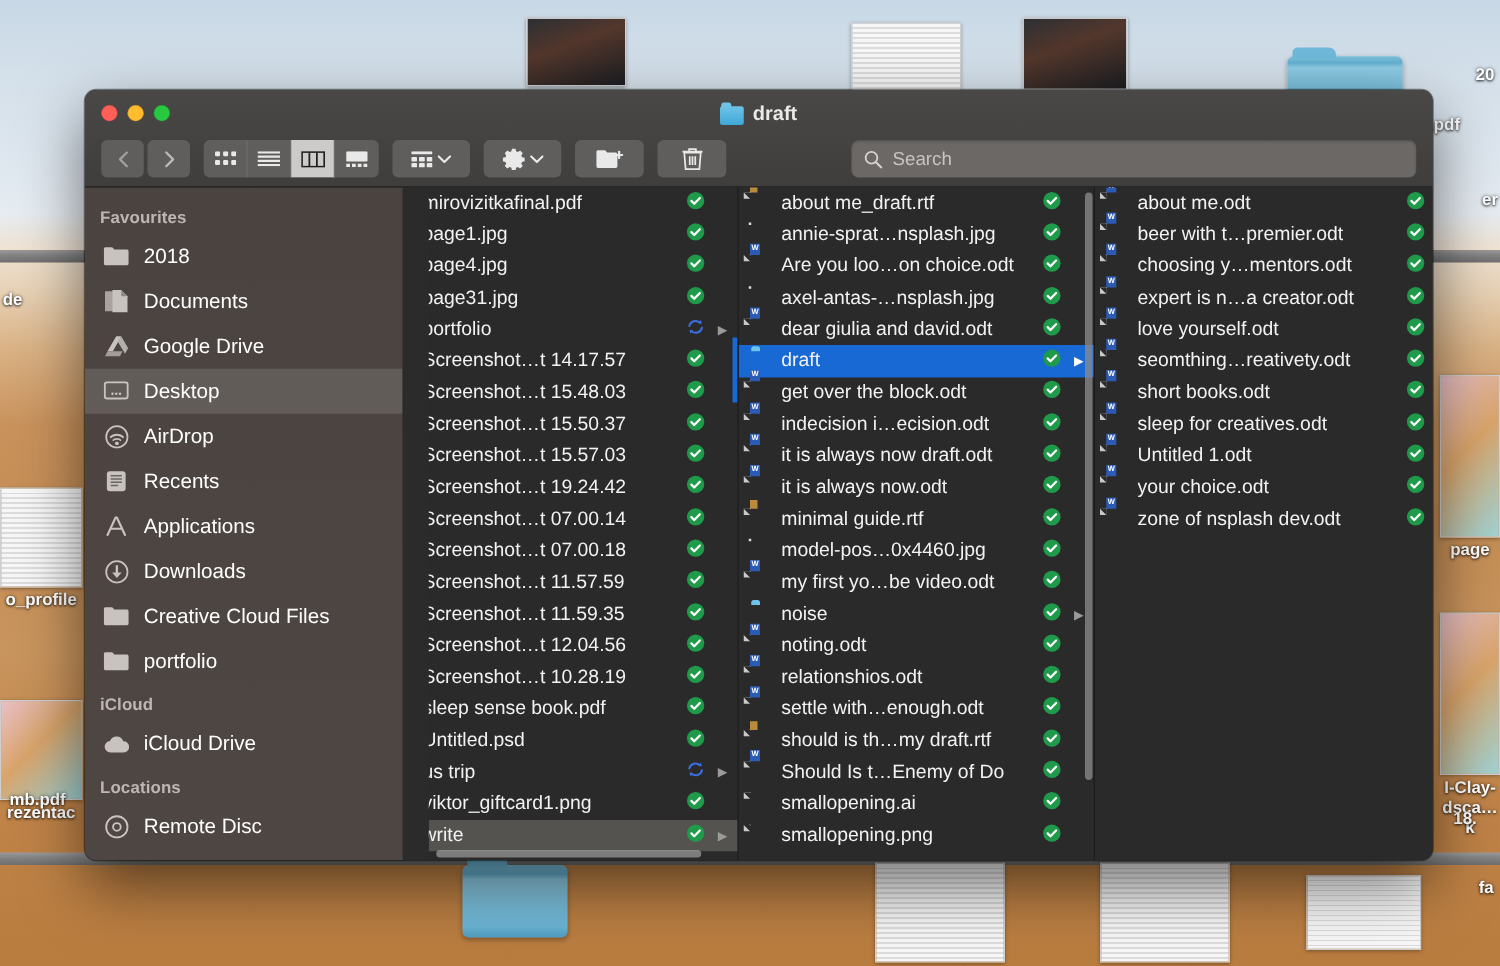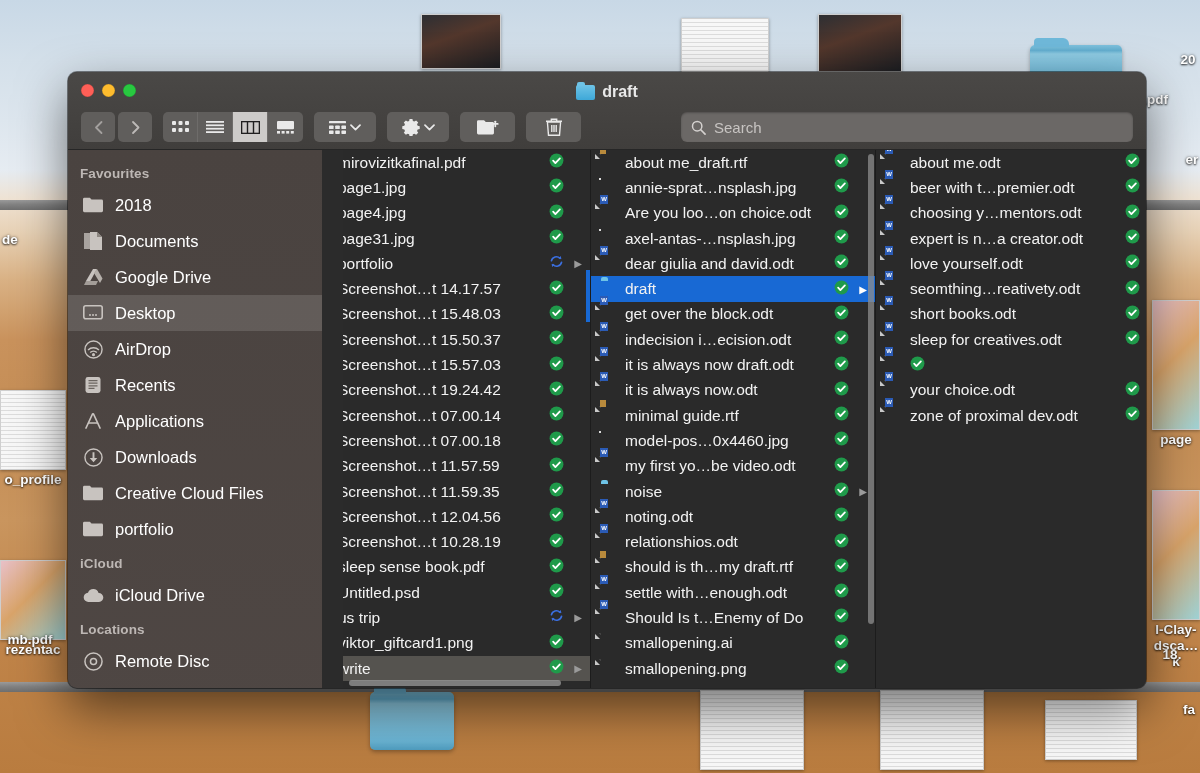--- a/index.html
+++ b/index.html
@@ -778,39 +778,39 @@
             <div class="row">
               <span class="fico"><span class="doc"><span class="lines"></span><span class="tag">W</span></span></span>
               <span class="nm">relationshios.odt</span>
               <span class="badge"><svg width="15" height="15" viewBox="0 0 16 16">
                   <circle cx="8" cy="8" r="7.4" fill="#1f9a4a"></circle>
                   <path d="M4.4 8.2l2.4 2.5 4.8-5" stroke="#fff" stroke-width="1.9" fill="none" stroke-linecap="round" stroke-linejoin="round"></path>
                 </svg></span>
               <span class="arr"></span>
             </div>
             <div class="row">
+              <span class="fico"><span class="doc"><span class="lines"></span><span class="tag">W</span></span></span>
+              <span class="nm">settle with…enough.odt</span>
+              <span class="badge"><svg width="15" height="15" viewBox="0 0 16 16">
+                  <circle cx="8" cy="8" r="7.4" fill="#1f9a4a"></circle>
+                  <path d="M4.4 8.2l2.4 2.5 4.8-5" stroke="#fff" stroke-width="1.9" fill="none" stroke-linecap="round" stroke-linejoin="round"></path>
+                </svg></span>
+              <span class="arr"></span>
+            </div>
+            <div class="row">
               <span class="fico"><span class="doc"><span class="lines"></span><span class="tag" style="background: rgb(185, 138, 60); width: 6px; height: 7px;"></span></span></span>
               <span class="nm">should is th…my draft.rtf</span>
               <span class="badge"><svg width="15" height="15" viewBox="0 0 16 16">
                   <circle cx="8" cy="8" r="7.4" fill="#1f9a4a"></circle>
                   <path d="M4.4 8.2l2.4 2.5 4.8-5" stroke="#fff" stroke-width="1.9" fill="none" stroke-linecap="round" stroke-linejoin="round"></path>
                 </svg></span>
               <span class="arr"></span>
             </div>
             <div class="row">
               <span class="fico"><span class="doc"><span class="lines"></span><span class="tag">W</span></span></span>
-              <span class="nm">settle with…enough.odt</span>
-              <span class="badge"><svg width="15" height="15" viewBox="0 0 16 16">
-                  <circle cx="8" cy="8" r="7.4" fill="#1f9a4a"></circle>
-                  <path d="M4.4 8.2l2.4 2.5 4.8-5" stroke="#fff" stroke-width="1.9" fill="none" stroke-linecap="round" stroke-linejoin="round"></path>
-                </svg></span>
-              <span class="arr"></span>
-            </div>
-            <div class="row">
-              <span class="fico"><span class="doc"><span class="lines"></span><span class="tag">W</span></span></span>
               <span class="nm">Should Is t…Enemy of Do</span>
               <span class="badge"><svg width="15" height="15" viewBox="0 0 16 16">
                   <circle cx="8" cy="8" r="7.4" fill="#1f9a4a"></circle>
                   <path d="M4.4 8.2l2.4 2.5 4.8-5" stroke="#fff" stroke-width="1.9" fill="none" stroke-linecap="round" stroke-linejoin="round"></path>
                 </svg></span>
               <span class="arr"></span>
             </div>
             <div class="row">
               <span class="fico"><span class="doc" style="background: rgb(238, 241, 245);"><span class="lines" style="background: repeating-linear-gradient(rgb(154, 166, 180) 0px, rgb(154, 166, 180) 1px, transparent 1px, transparent 3px);"></span></span></span>
               <span class="nm">smallopening.ai</span>
@@ -901,38 +901,39 @@
               <span class="fico"><span class="doc"><span class="lines"></span><span class="tag">W</span></span></span>
               <span class="nm">sleep for creatives.odt</span>
               <span class="badge"><svg width="15" height="15" viewBox="0 0 16 16">
                   <circle cx="8" cy="8" r="7.4" fill="#1f9a4a"></circle>
                   <path d="M4.4 8.2l2.4 2.5 4.8-5" stroke="#fff" stroke-width="1.9" fill="none" stroke-linecap="round" stroke-linejoin="round"></path>
                 </svg></span>
               <span class="arr"></span>
             </div>
             <div class="row">
               <span class="fico"><span class="doc"><span class="lines"></span><span class="tag">W</span></span></span>
+              <span class="nm">Untitled 1.odt</span>
               <span class="badge"><svg width="15" height="15" viewBox="0 0 16 16">
                   <circle cx="8" cy="8" r="7.4" fill="#1f9a4a"></circle>
                   <path d="M4.4 8.2l2.4 2.5 4.8-5" stroke="#fff" stroke-width="1.9" fill="none" stroke-linecap="round" stroke-linejoin="round"></path>
                 </svg></span>
               <span class="arr"></span>
             </div>
             <div class="row">
               <span class="fico"><span class="doc"><span class="lines"></span><span class="tag">W</span></span></span>
               <span class="nm">your choice.odt</span>
               <span class="badge"><svg width="15" height="15" viewBox="0 0 16 16">
                   <circle cx="8" cy="8" r="7.4" fill="#1f9a4a"></circle>
                   <path d="M4.4 8.2l2.4 2.5 4.8-5" stroke="#fff" stroke-width="1.9" fill="none" stroke-linecap="round" stroke-linejoin="round"></path>
                 </svg></span>
               <span class="arr"></span>
             </div>
             <div class="row">
               <span class="fico"><span class="doc"><span class="lines"></span><span class="tag">W</span></span></span>
-              <span class="nm">zone of proximal dev.odt</span>
+              <span class="nm">zone of nsplash dev.odt</span>
               <span class="badge"><svg width="15" height="15" viewBox="0 0 16 16">
                   <circle cx="8" cy="8" r="7.4" fill="#1f9a4a"></circle>
                   <path d="M4.4 8.2l2.4 2.5 4.8-5" stroke="#fff" stroke-width="1.9" fill="none" stroke-linecap="round" stroke-linejoin="round"></path>
                 </svg></span>
               <span class="arr"></span>
             </div>
           </div>
       </div>
     </div>
   </div>

